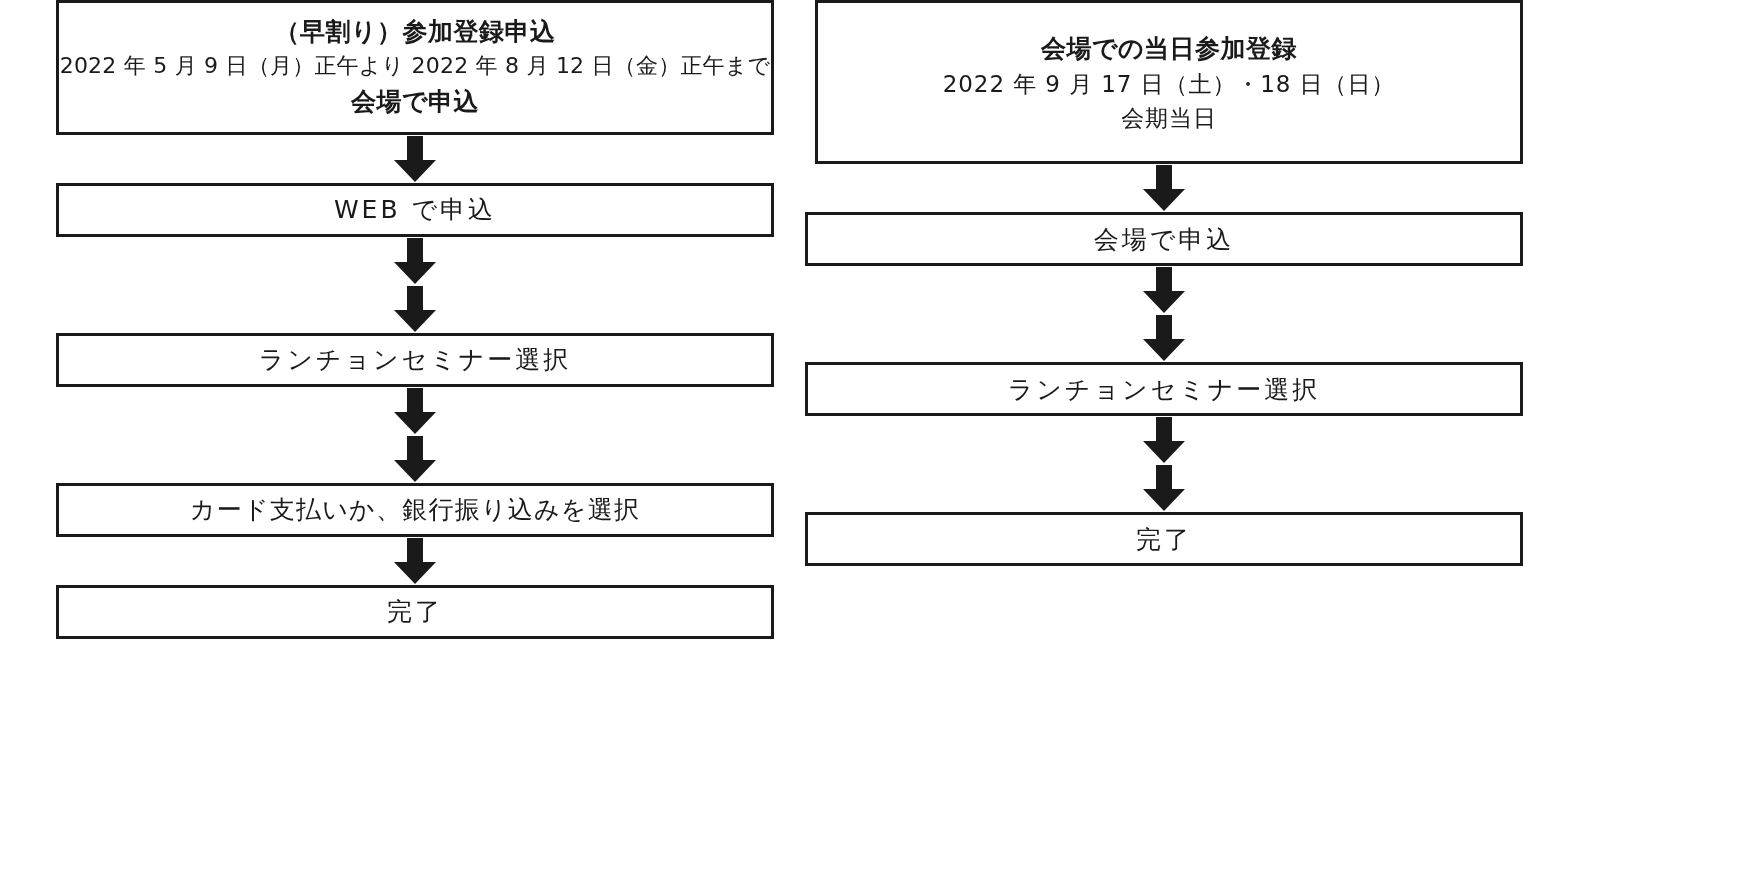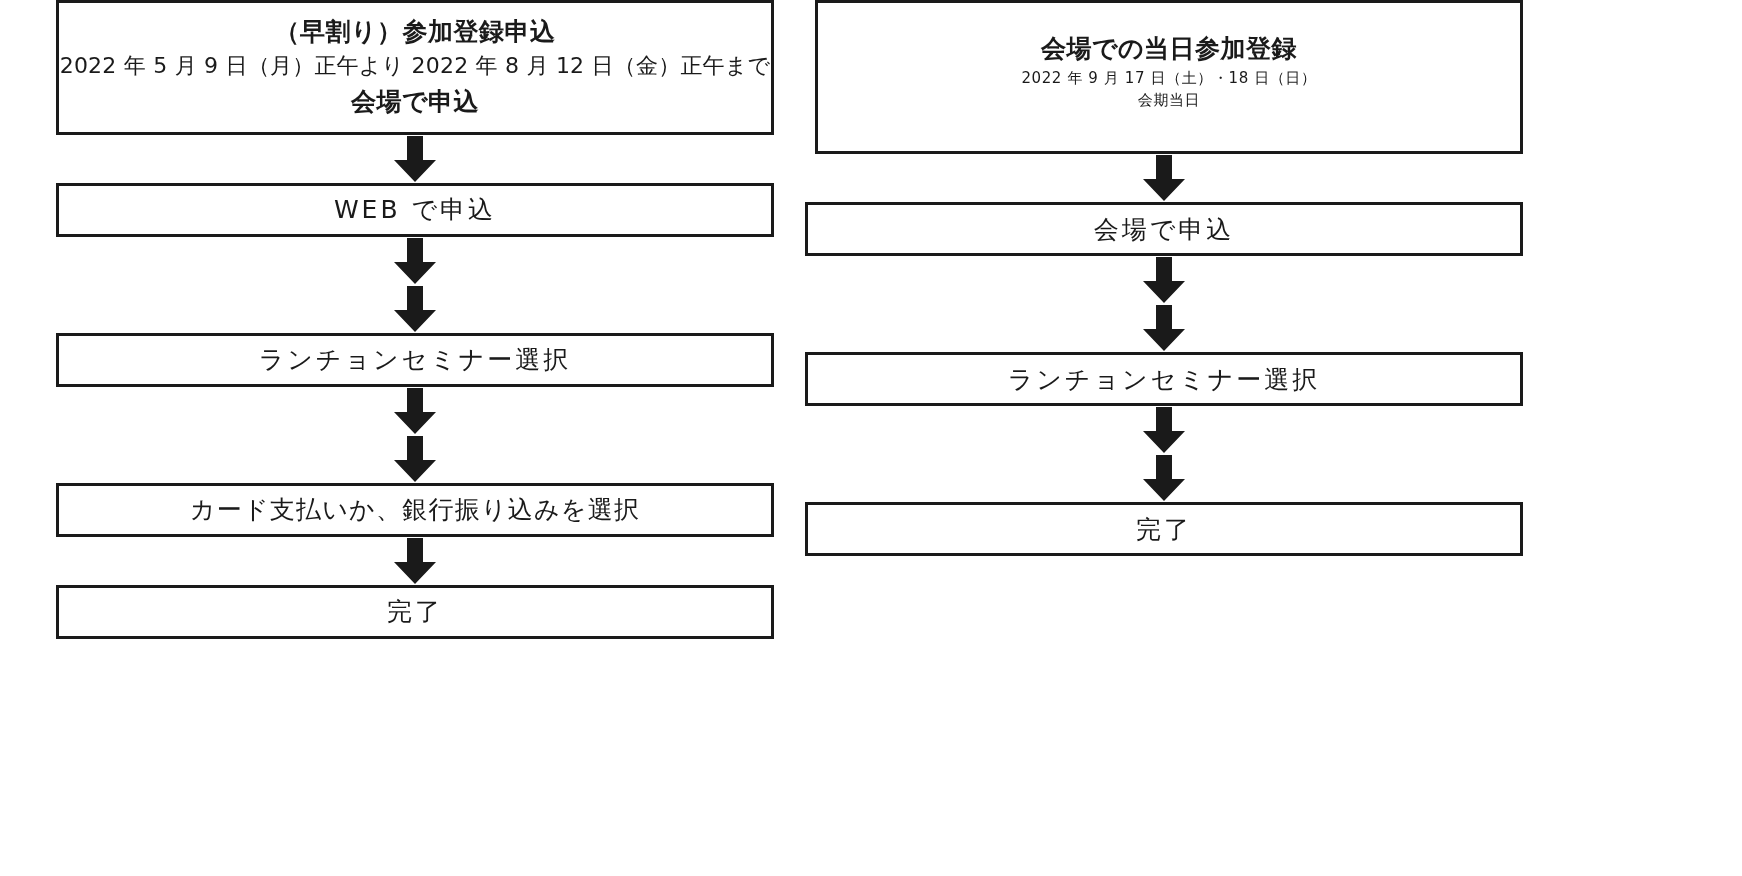--- a/index.html
+++ b/index.html
@@ -61,21 +61,21 @@
     white-space: nowrap;
   }
 
   .hdr-line {
     font-size: 22px;
     letter-spacing: 0.01em;
     white-space: nowrap;
   }
 
   .hdr-sub {
-    font-size: 15px;
+    font-size: 23px;
     letter-spacing: 0.04em;
     white-space: nowrap;
     text-align: center;
   }
 
   .step-label {
     font-size: 25px;
     letter-spacing: 0.05em;
     white-space: nowrap;
   }
@@ -160,21 +160,21 @@
     </div>
 
     <div class="node node-step">
       <div class="step-label wide">完了</div>
     </div>
 
   </div>
 
   <div class="column" id="column-right">
 
-    <div class="node node-header" id="header-right" style="padding-top: 27.0156px; padding-bottom: 40px; margin-left: 10px;">
+    <div class="node node-header" id="header-right" style="padding-top: 27.0156px; padding-bottom: 26px; margin-left: 10px;">
       <div class="hdr-title">会場での当日参加登録</div>
       <div class="hdr-sub">2022 年 9 月 17 日（土）・18 日（日）</div>
       <div class="hdr-sub">会期当日</div>
     </div>
 
     <div class="connector">
       <svg width="46" height="46" viewBox="0 0 46 46" aria-hidden="true">
         <path d="M15 0 H31 V24 H44 L23 46 L2 24 H15 Z" fill="#1a1a1a"></path>
       </svg>
     </div>

